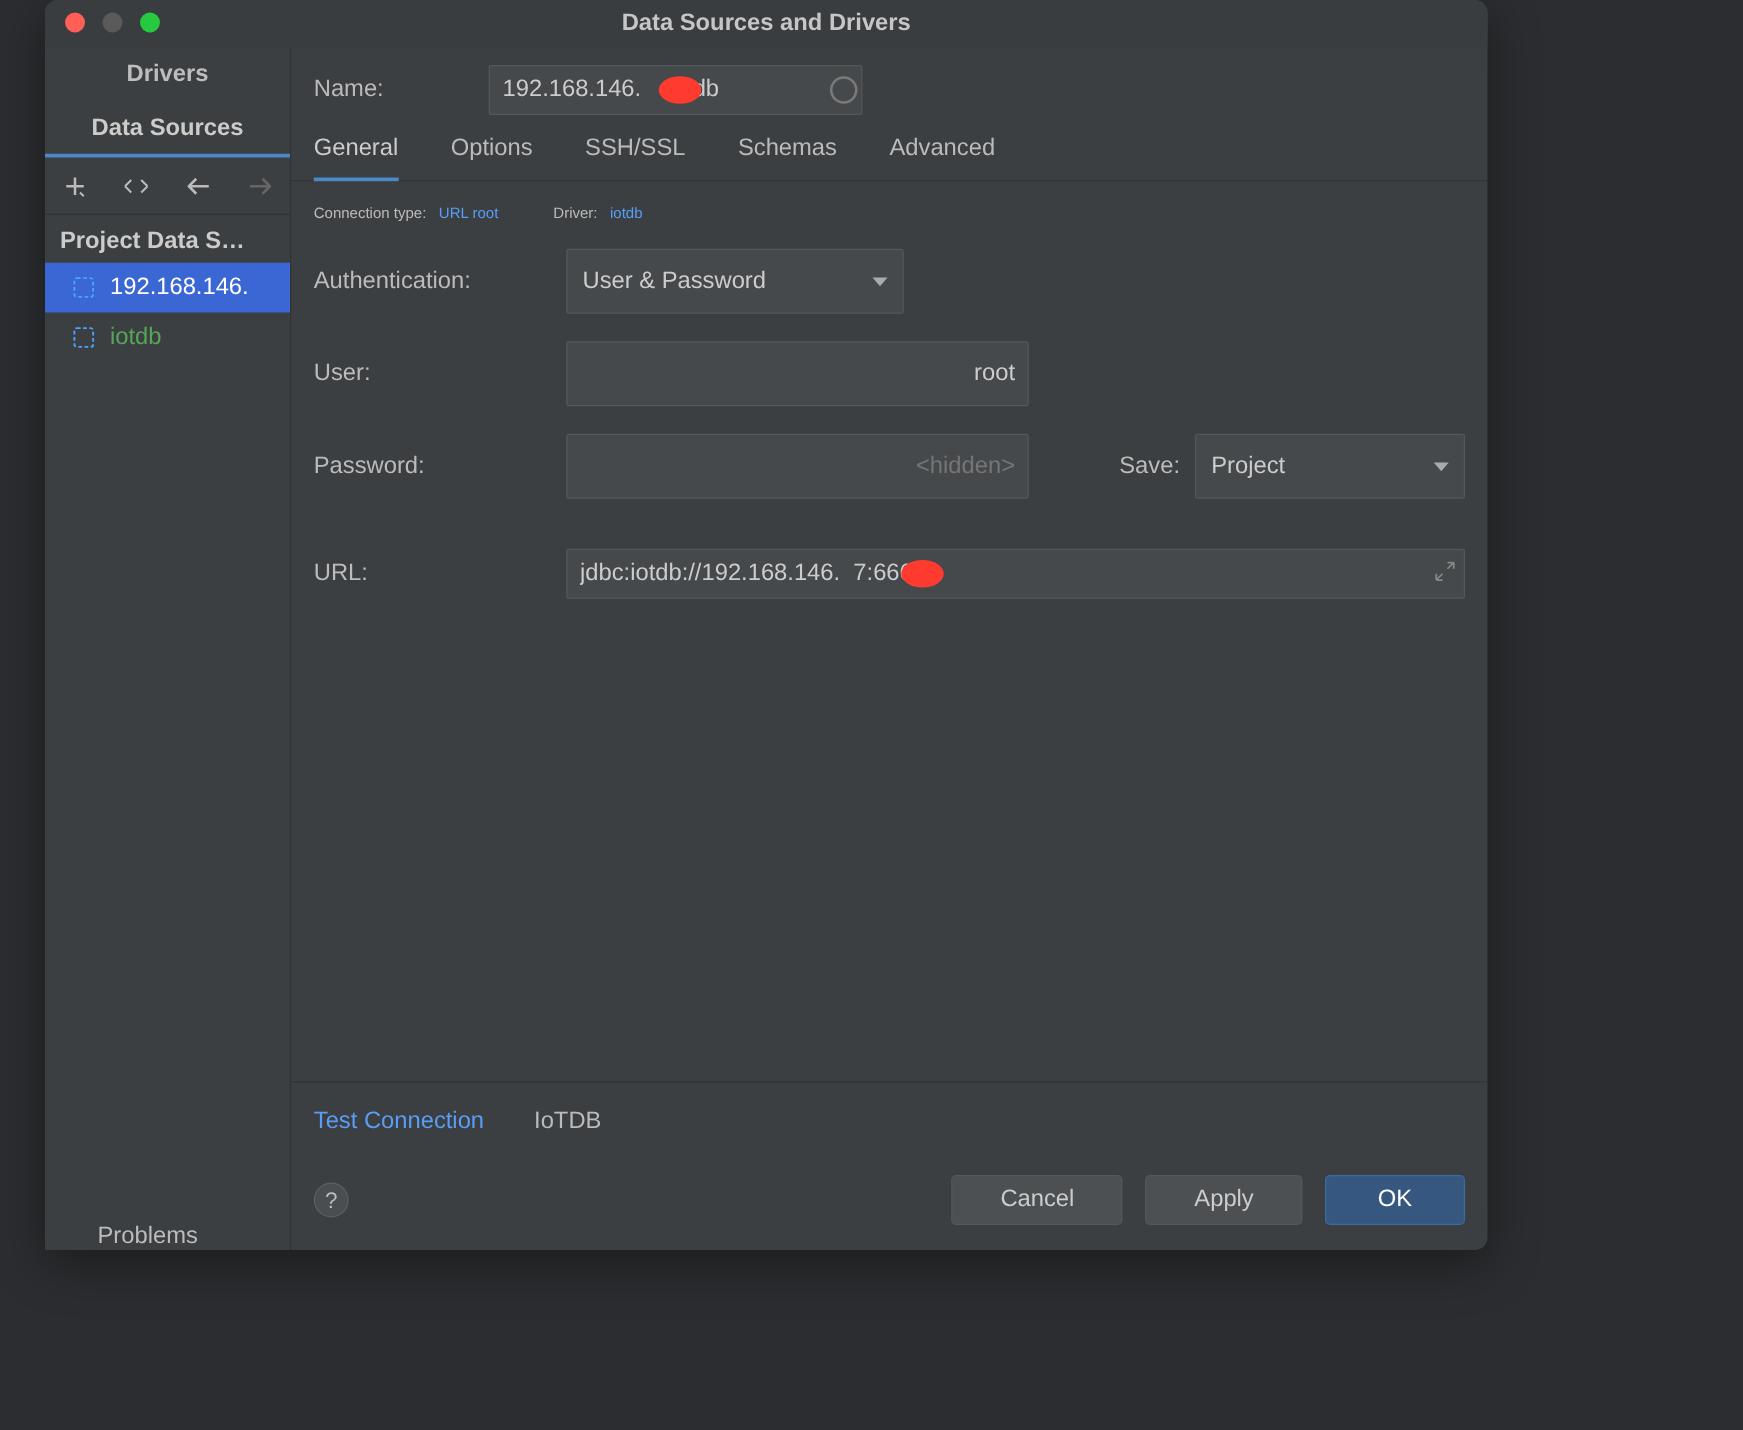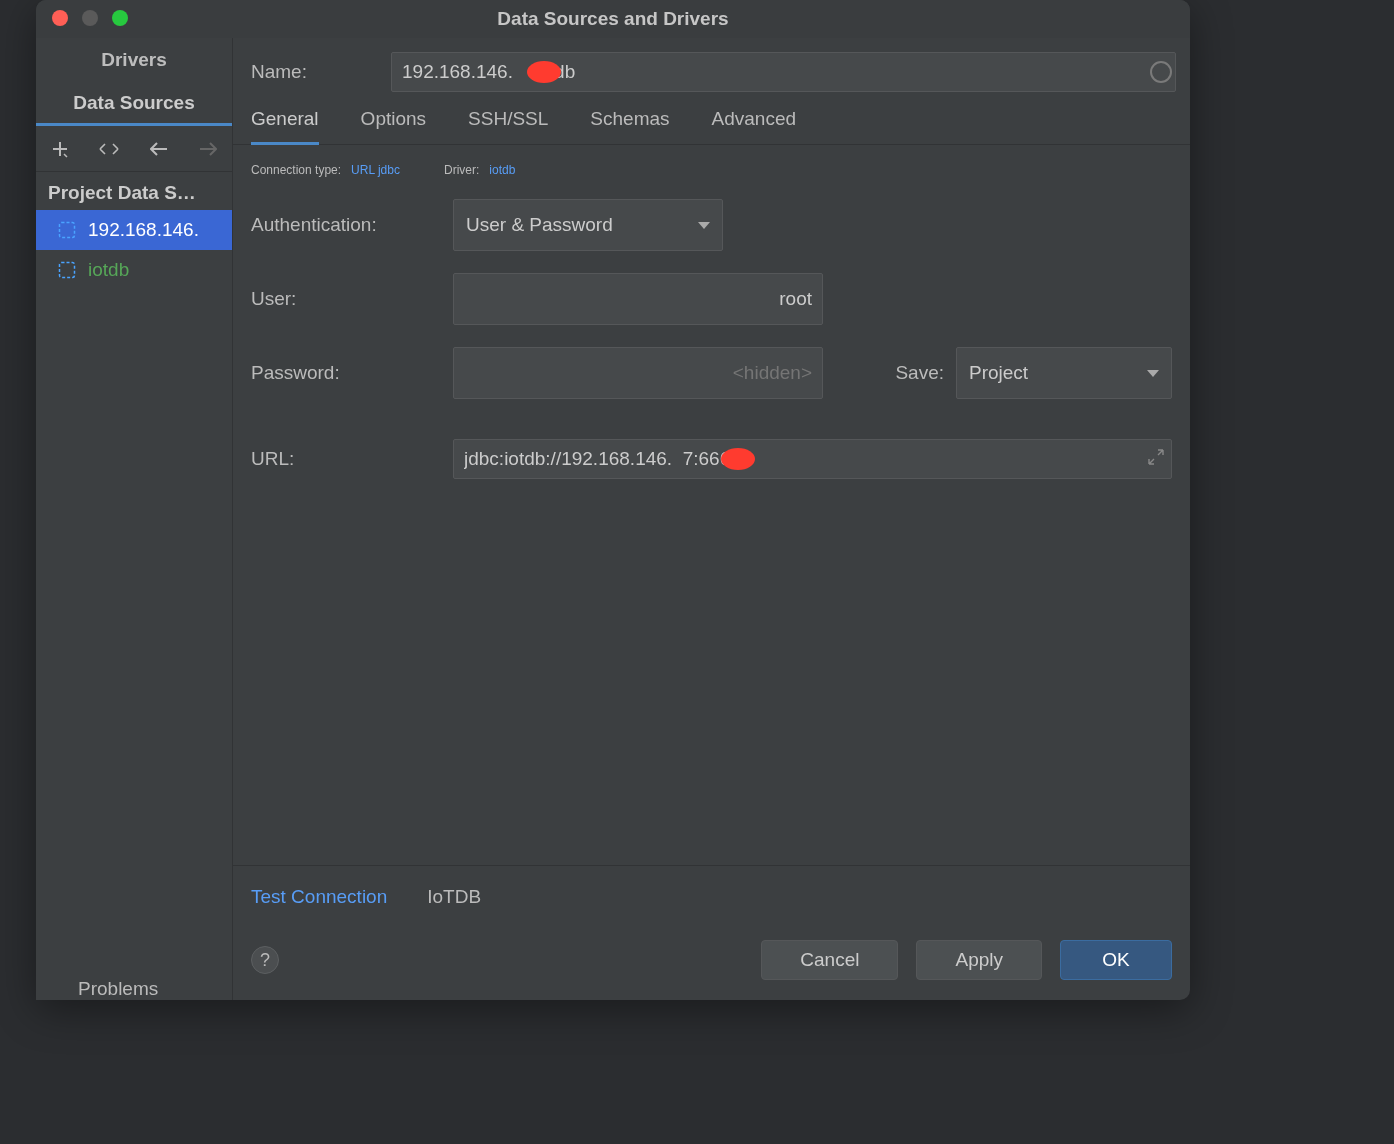--- a/index.html
+++ b/index.html
@@ -79,21 +79,21 @@
     height:40px;display:flex;align-items:center;gap:12px;padding:0 12px 0 22px;
     font-size:19px;color:var(--text-light);cursor:pointer;white-space:nowrap;overflow:hidden;
   }
   .tree-item.selected{background:var(--selection);color:#fff;}
   .tree-item.second{color:var(--green);}
   .db-ico{width:18px;height:18px;flex:0 0 18px;}
   .db-ico svg{display:block;}
   .problems{padding:24px 0 0 42px;font-size:19px;color:var(--text);}
   
   .main{flex:1;display:flex;flex-direction:column;border-left:1px solid #313335;min-width:0;}
-  .form{padding:14px 18px 0 18px;display:flex;flex-direction:column;gap:14px;}
+  .form{padding:14px 18px 0 18px;display:flex;flex-direction:row;gap:14px;}
   .row{display:flex;align-items:center;gap:10px;}
   .row .lbl{width:130px;flex:0 0 130px;font-size:19px;color:var(--text);}
   .ta, .inp{
     height:40px;background:var(--bg-input);border:1px solid var(--border);
     color:var(--text-light);font-size:19px;padding:0 10px;border-radius:2px;
   }
   .inp{flex:1;min-width:0;}
   .circ{
     width:22px;height:22px;border:2px solid #7a7a7a;border-radius:50%;
     margin-left:-36px;z-index:2;
@@ -231,21 +231,21 @@
         <div class="tab active">General</div>
         <div class="tab">Options</div>
         <div class="tab">SSH/SSL</div>
         <div class="tab">Schemas</div>
         <div class="tab">Advanced</div>
       </div>
 
       <div class="section">
         <div class="kv">
           <span class="k">Connection type:</span>
-          <span class="v">URL jdbc</span>
+          <span class="v">URL root</span>
           <span class="sep"></span>
           <span class="k">Driver:</span>
           <span class="v">iotdb</span>
         </div>
 
         <div class="frow">
           <div class="lbl">Authentication:</div>
           <div class="select">
             <span>User &amp; Password</span>
             <span class="chev"></span>

